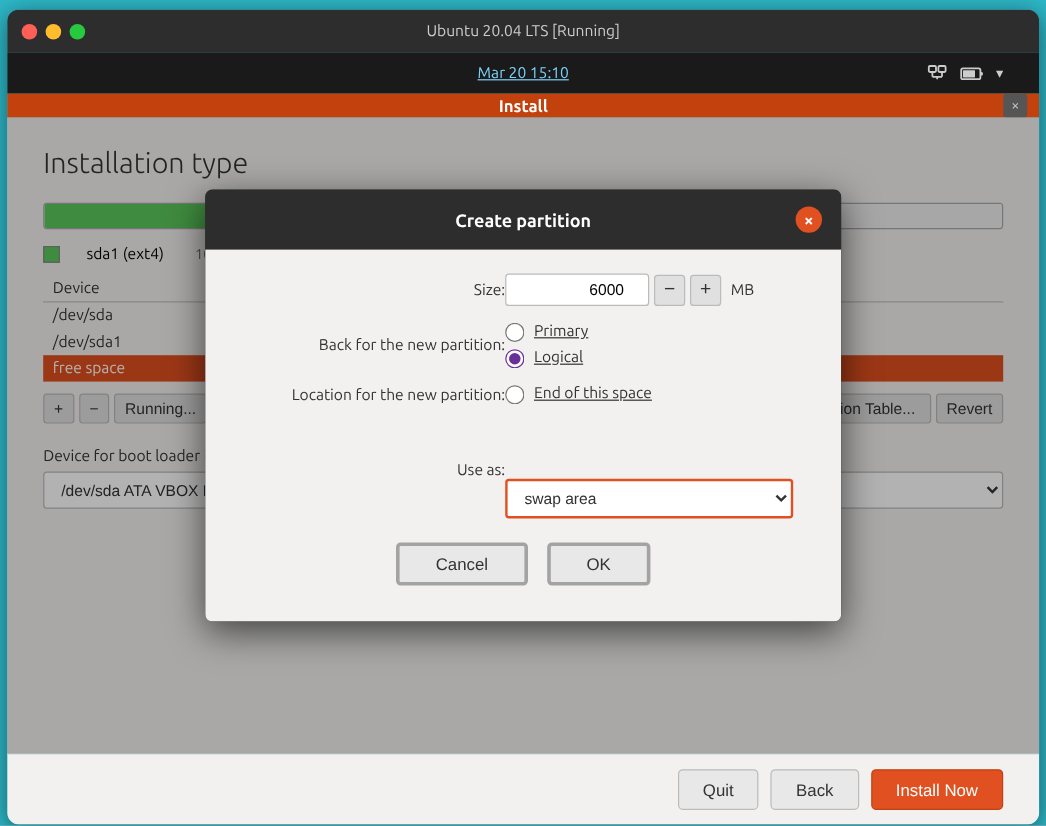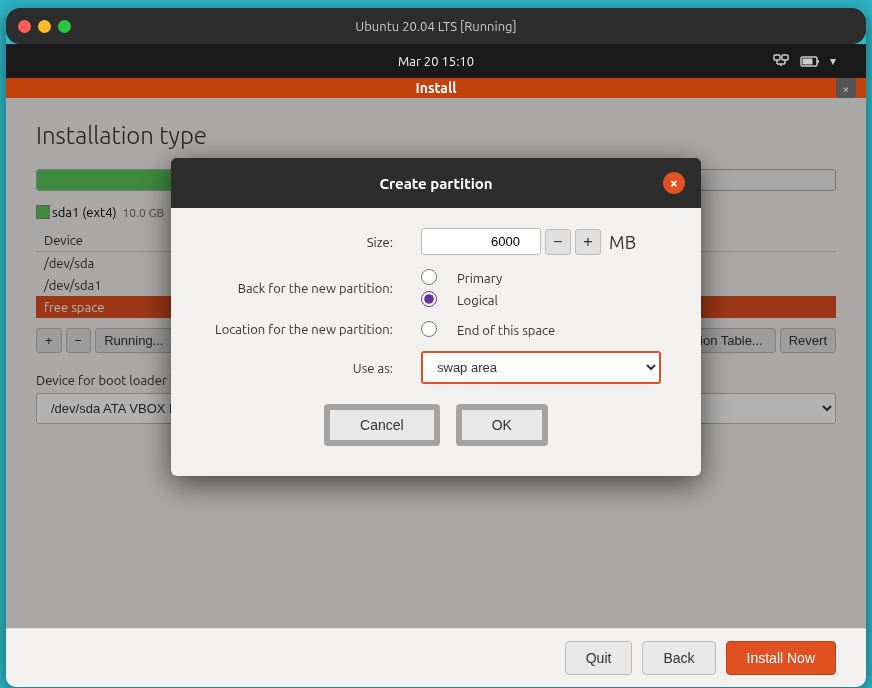--- a/index.html
+++ b/index.html
@@ -21,21 +21,20 @@
       box-shadow: 0 4px 20px rgba(0,0,0,0.5);
     }
 
     .title-bar {
       background: #2d2d2d;
       height: 36px;
       display: flex;
       align-items: center;
       padding: 0 12px;
       position: relative;
-      border-radius: 14px;
     }
 
     .window-controls {
       display: flex;
       gap: 7px;
     }
 
     .dot {
       width: 13px;
       height: 13px;
@@ -56,22 +55,23 @@
     
     .status-bar {
       background: #1a1a1a;
       height: 34px;
       display: flex;
       align-items: center;
       justify-content: center;
       gap: 20px;
     }
     .status-bar-text {
-      color: #ffffff;
-      font-size: 13px;
+      color: #7dd3fc;
+      font-size: 13px;
+      text-decoration: underline;
     }
     .status-bar-icons {
       position: absolute;
       right: 30px;
       display: flex;
       gap: 10px;
       align-items: center;
     }
 
     
@@ -141,21 +141,21 @@
 
     
     .partition-labels {
       display: flex;
       gap: 20px;
       margin-bottom: 10px;
     }
     .partition-label {
       display: flex;
       align-items: center;
-      gap: 2px;
+      gap: 22px;
       font-size: 13px;
     }
     .label-box {
       width: 14px;
       height: 14px;
       border: 1px solid #888;
     }
     .label-green { background: #5bc85b; }
     .label-white { background: #f5f5f5; }
 
@@ -310,21 +310,21 @@
       display: flex;
       align-items: center;
       margin-bottom: 14px;
     }
 
     .form-label {
       width: 220px;
       font-size: 13px;
       color: #333;
       text-align: right;
-      padding-right: 28px;
+      padding-right: 0;
     }
 
     .form-control-group {
       flex: 1;
     }
 
     
     .size-input-group {
       display: flex;
       align-items: center;
@@ -348,71 +348,73 @@
       border-radius: 3px;
       display: flex;
       align-items: center;
       justify-content: center;
       cursor: pointer;
       font-size: 16px;
       color: #333;
     }
 
     .unit-label {
-      font-size: 18px;
+      font-size: 13px;
       color: #333;
       margin-left: 4px;
     }
 
     
     .radio-group {
       display: flex;
       flex-direction: column;
       gap: 6px;
     }
 
     .radio-item {
       display: flex;
-      align-items: flex-end;
-      gap: 20px;
-      font-size: 13px;
-      color: #333;
+      align-items: flex-start;
+      gap: 8px;
+      font-size: 13px;
+      color: #333;
+      text-decoration: underline;
     }
 
     .radio-input {
       width: 16px;
       height: 16px;
       accent-color: #6a3099;
     }
 
     
     .use-as-select {
       width: 240px;
       padding: 6px 10px;
       border: 2px solid #e05020;
       border-radius: 3px;
       background: white;
       font-size: 13px;
       color: #333;
       cursor: pointer;
+      margin-top: 48px;
     }
 
     
     .modal-footer {
       display: flex;
       justify-content: center;
       gap: 16px;
       margin-top: 20px;
       padding-bottom: 10px;
     }
 
     .modal-btn {
       padding: 7px 30px;
       border-radius: 4px;
-      border: 6px solid #a3a3a3;
+      border: 3px solid #a3a3a3;
       background: #e8e8e8;
       cursor: pointer;
       font-size: 14px;
       color: #333;
       text-align: center;
     }
 
     .modal-btn-ok {
       background: #e8e8e8;
     }

